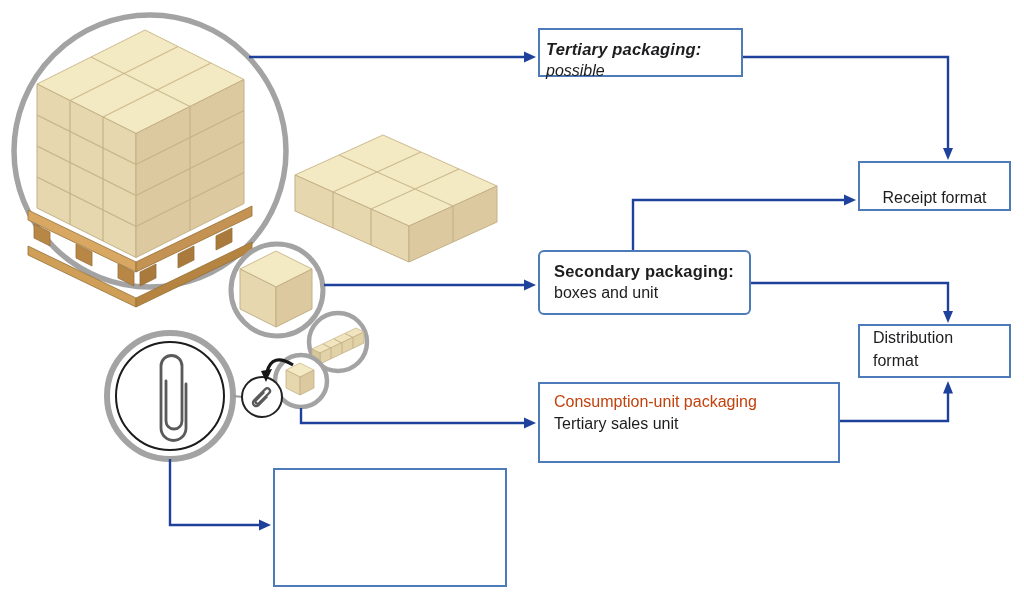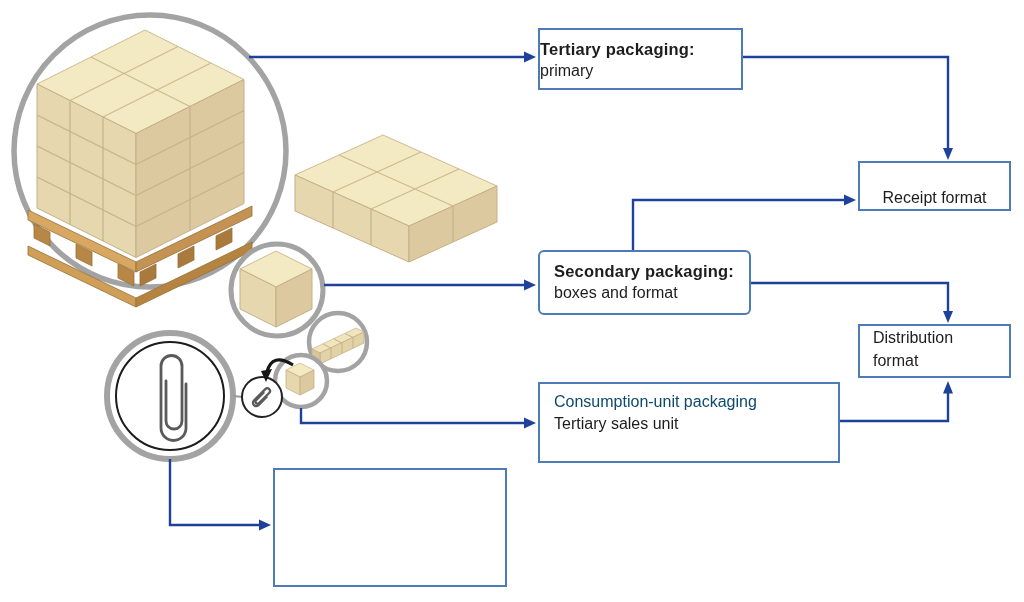--- a/index.html
+++ b/index.html
@@ -7,22 +7,22 @@
     position:relative;width:1024px;height:602px;background:#ffffff;
     font-family:"Liberation Sans",sans-serif;overflow:hidden;color:#1d1d1f;
   }
   .art{position:absolute;left:0;top:0;}
   .tbox{
     position:absolute;box-sizing:border-box;background:#ffffff;
     border:2px solid #4d7ab8;font-size:16px;line-height:22px;
   }
   .tbox .title{font-weight:bold;font-size:16.5px;letter-spacing:.2px;display:block;}
   .tbox .body{display:block;}
-  .highlight{color:#0c4a6e;display:block;}
-  .box-tertiary{left:538px;top:28px;width:205px;height:62px;padding:8px 0;}
+  .highlight{color:#c2410c;display:block;}
+  .box-tertiary{left:538px;top:28px;width:205px;height:49px;padding:8px 6px;font-style:italic;}
   .box-receipt{left:858px;top:161px;width:153px;height:50px;display:flex;align-items:flex-end;justify-content:center;}
   .box-secondary{left:538px;top:250px;width:213px;height:65px;padding:8px 14px;border-radius:6px;}
   .box-distribution{left:858px;top:324px;width:153px;height:54px;padding:0 13px;line-height:23px;}
   .box-primary{left:538px;top:382px;width:302px;height:81px;padding:7px 14px;}
   .box-product{left:273px;top:468px;width:234px;height:119px;padding:11px 14px;line-height:22.5px;}
 </style>
 </head>
 <body>
 
 <div class="canvas">
@@ -150,30 +150,30 @@
       <polygon points="524,279.5 536,285 524,290.5"></polygon>
       <polygon points="943,311 953,311 948,323"></polygon>
       <polygon points="943,393.5 953,393.5 948,381"></polygon>
       <polygon points="524,417.5 536,423 524,428.5"></polygon>
       <polygon points="259,519.5 271,525 259,530.5"></polygon>
     </g>
   </svg>
 
   <div class="tbox box-tertiary">
     <span class="title">Tertiary packaging:</span>
-    <span class="body">primary</span>
+    <span class="body">possible</span>
   </div>
 
   <div class="tbox box-receipt">
     <span>Receipt format</span>
   </div>
 
   <div class="tbox box-secondary">
     <span class="title">Secondary packaging:</span>
-    <span class="body">boxes and format</span>
+    <span class="body">boxes and unit</span>
   </div>
 
   <div class="tbox box-distribution">
     <span>Distribution format</span>
   </div>
 
   <div class="tbox box-primary">
     <span class="highlight">Consumption-unit packaging</span>
     <span class="body">Tertiary sales unit</span>
   </div>

